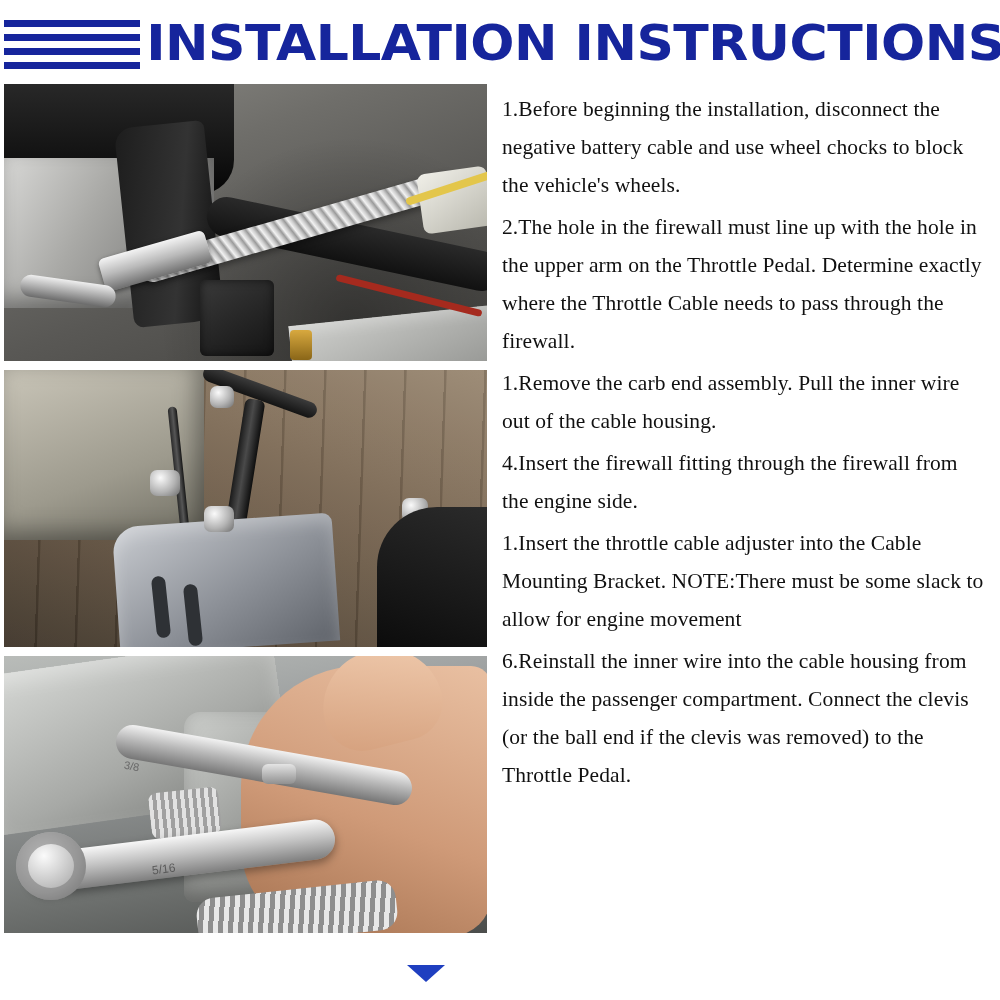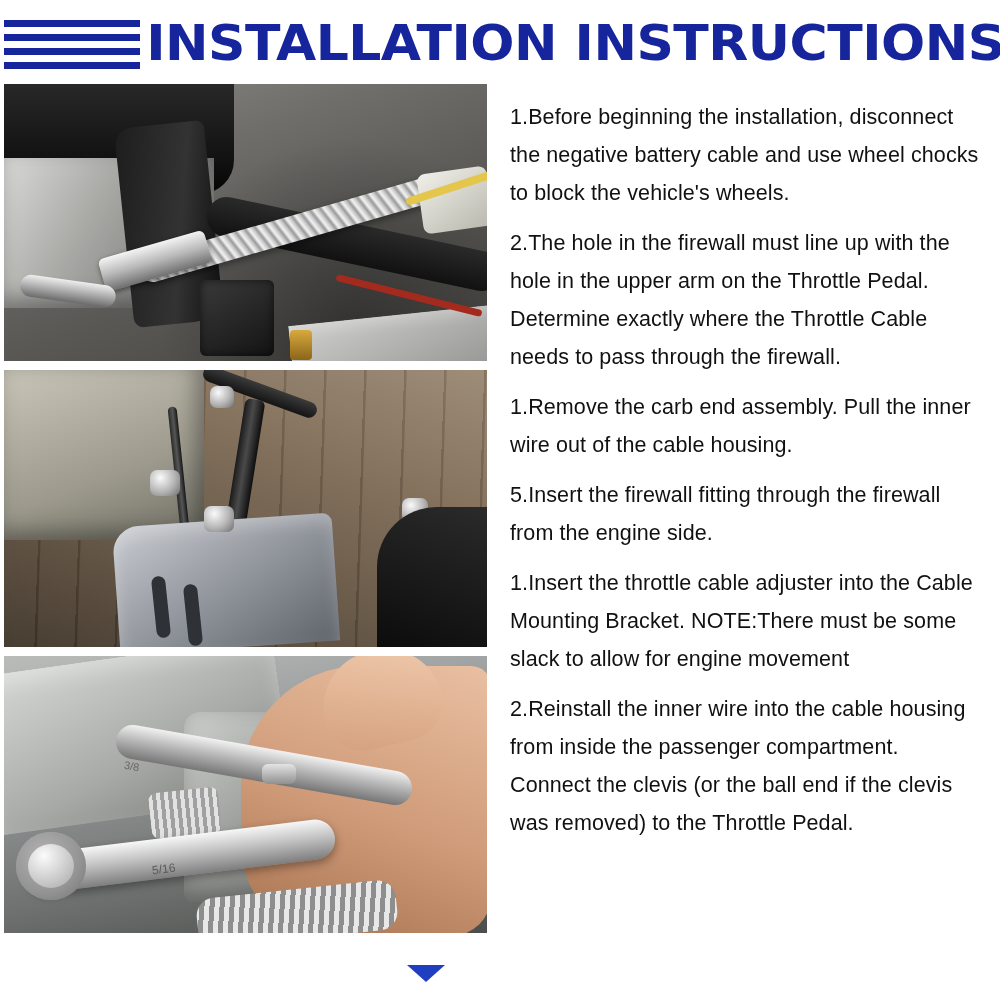--- a/index.html
+++ b/index.html
@@ -382,22 +382,22 @@
     position: absolute;
     left: 498px;
     top: 2px;
     width: 494px;
     color: #111111;
   }
   .step {
     font-size: 21.5px;
     line-height: 38px;
     letter-spacing: 0.1px;
-    font-family: Liberation Sans, sans-serif;
-    margin: 12px;
+    font-family: Liberation Serif, serif;
+    margin: 4px;
   }
 
   
   .bottom-arrow {
     position: absolute;
     left: 50%;
     bottom: 18px;
     transform: translateX(-50%);
     width: 0; height: 0;
     border-left: 19px solid transparent;
@@ -470,22 +470,22 @@
         <div class="stamp">5/16</div>
         <div class="stamp2">3/8</div>
       </div>
 
     </div>
 
     <div class="text-col">
       <p class="step">1.Before beginning the installation, disconnect the negative battery cable and use wheel chocks to block the vehicle's wheels.</p>
       <p class="step">2.The hole in the firewall must line up with the hole in the upper arm on the Throttle Pedal. Determine exactly where the Throttle Cable needs to pass through the firewall.</p>
       <p class="step">1.Remove the carb end assembly. Pull the inner wire out of the cable housing.</p>
-      <p class="step">5.Insert the firewall fitting through the firewall from the engine side.</p>
+      <p class="step">4.Insert the firewall fitting through the firewall from the engine side.</p>
       <p class="step">1.Insert the throttle cable adjuster into the Cable Mounting Bracket. NOTE:There must be some slack to allow for engine movement</p>
-      <p class="step">2.Reinstall the inner wire into the cable housing from inside the passenger compartment. Connect the clevis (or the ball end if the clevis was removed) to the Throttle Pedal.</p>
+      <p class="step">6.Reinstall the inner wire into the cable housing from inside the passenger compartment. Connect the clevis (or the ball end if the clevis was removed) to the Throttle Pedal.</p>
     </div>
 
   </div>
 
   <div class="bottom-arrow"></div>
 
 </div>
 
 </body></html>

